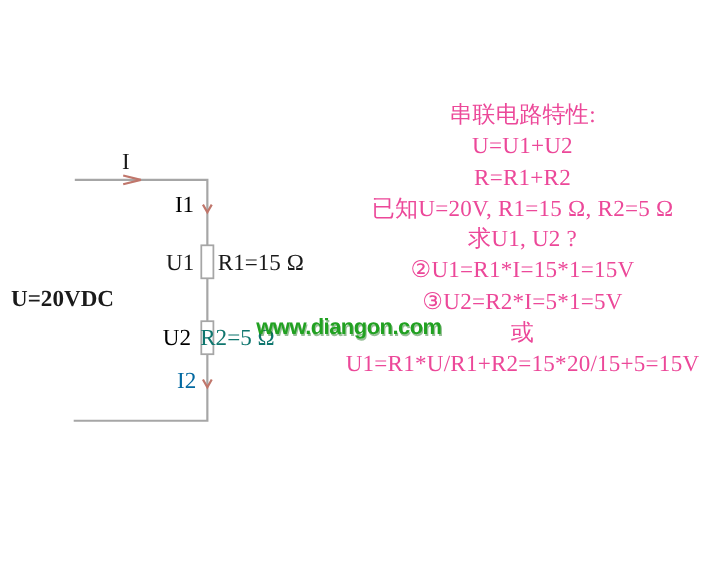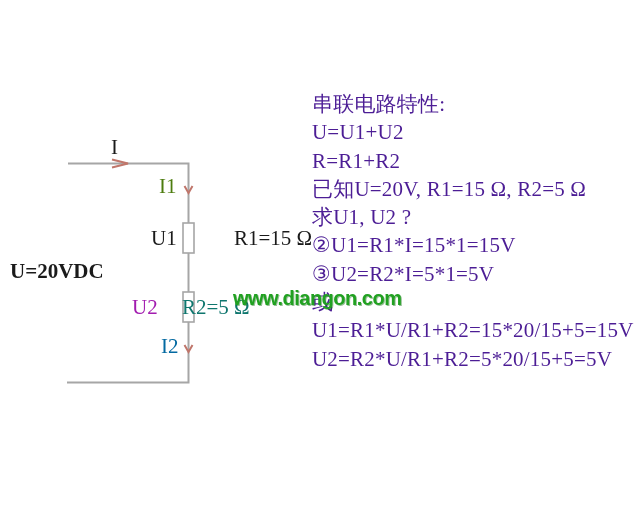--- a/index.html
+++ b/index.html
@@ -67,36 +67,35 @@
     <rect x="183" y="292" width="11" height="30" fill="#ffffff" stroke="#a6a6a6" stroke-width="1.6"></rect>
 
     <polyline points="188.5,322 188.5,382.5 67,382.5" fill="none" stroke="#a6a6a6" stroke-width="2"></polyline>
 
     <polyline points="112,159.5 128,163.5 112,167.5" fill="none" stroke="#c0766b" stroke-width="2"></polyline>
     <polyline points="184.5,186 188.5,193 192.5,186" fill="none" stroke="#c0766b" stroke-width="2"></polyline>
     <polyline points="184.5,345 188.5,352 192.5,345" fill="none" stroke="#c0766b" stroke-width="2"></polyline>
   </svg>
 
   <span class="clabel" style="left: 111px; top: 135px; color: rgb(26, 26, 26);">I</span>
-  <span class="clabel" style="left: 159px; top: 174px; color: #4d7c0f;">I1</span>
+  <span class="clabel" style="left: 159px; top: 174px; color: #000000;">I1</span>
   <span class="clabel" style="left: 151px; top: 226px; color: rgb(26, 26, 26);">U1</span>
-  <span class="clabel" style="left: 198px; top: 226px; color: rgb(26, 26, 26); margin-left: 36px;">R1=15 Ω</span>
-  <span class="clabel" style="left: 132px; top: 295px; color: #a21caf;">U2</span>
+  <span class="clabel" style="left: 198px; top: 226px; color: rgb(26, 26, 26);">R1=15 Ω</span>
+  <span class="clabel" style="left: 148px; top: 295px; color: #000000;">U2</span>
   <span class="clabel" style="left: 182px; top: 295px; color: #0f766e;">R2=5 Ω</span>
   <span class="clabel" style="left: 161px; top: 334px; color: #0369a1;">I2</span>
   <span class="clabel" style="left: 10px; top: 259px; color: rgb(26, 26, 26); font-weight: bold;">U=20VDC</span>
 
-  <div class="notes" style="color: #4c1d95;">
+  <div class="notes" style="color: #ec4899; text-align: center;">
     <div class="note-line">串联电路特性:</div>
     <div class="note-line">U=U1+U2</div>
     <div class="note-line">R=R1+R2</div>
     <div class="note-line">已知U=20V, R1=15 Ω, R2=5 Ω</div>
     <div class="note-line">求U1, U2 ?</div>
     <div class="note-line">②U1=R1*I=15*1=15V</div>
     <div class="note-line">③U2=R2*I=5*1=5V</div>
     <div class="note-line">或</div>
     <div class="note-line">U1=R1*U/R1+R2=15*20/15+5=15V</div>
-    <div class="note-line">U2=R2*U/R1+R2=5*20/15+5=5V</div>
   </div>
 
   <span class="watermark" style="color: rgb(33, 161, 33);">www.diangon.com</span>
 
 </div>
 
 </body></html>

